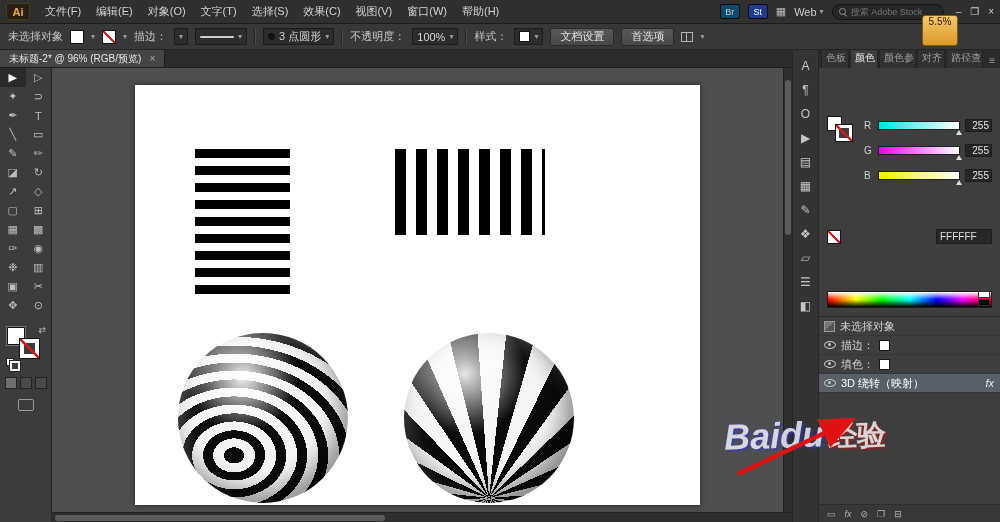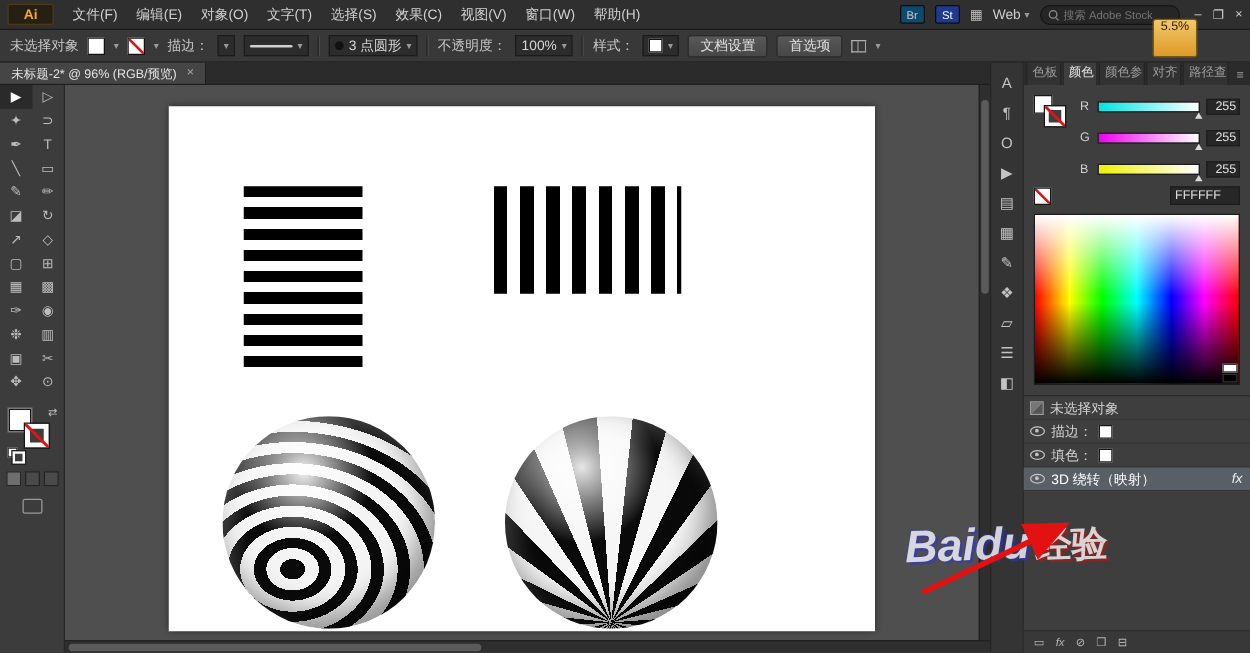--- a/index.html
+++ b/index.html
@@ -2,21 +2,21 @@
 <html><head>
 <meta charset="utf-8">
 <style>
 *{margin:0;padding:0;box-sizing:border-box;}
 html,body{width:1000px;height:522px;overflow:hidden;background:#333;}
 body{font-family:"Liberation Sans",sans-serif;}
 .stage{position:relative;width:1000px;height:522px;background:#333;font-size:11px;color:#cacaca;overflow:hidden;}
 
 
 .menubar{position:absolute;top:0;left:0;width:1000px;height:24px;background:#2f2f2f;border-bottom:1px solid #1b1b1b;display:flex;align-items:center;padding:0 6px;gap:1px;z-index:10;}
-.app-logo{width:37px;height:17px;background:#262014;border:1px solid #4a3b15;color:#f7a928;font-weight:bold;font-size:11px;display:flex;align-items:center;justify-content:center;margin-right:7px;border-radius:2px;flex:0 0 auto;}
+.app-logo{width:24px;height:17px;background:#262014;border:1px solid #4a3b15;color:#f7a928;font-weight:bold;font-size:11px;display:flex;align-items:center;justify-content:center;margin-right:7px;border-radius:2px;flex:0 0 auto;}
 .menu-item{padding:3px 7px;color:#d2d2d2;white-space:nowrap;cursor:default;}
 .mb-right{margin-left:auto;display:flex;align-items:center;gap:8px;}
 .mb-badge{width:20px;height:15px;background:#0c4a6e;border:1px solid #0d0d0d;color:#c9c9c9;font-size:9px;display:flex;align-items:center;justify-content:center;border-radius:2px;}
 .mb-badge.st{background:#1d3a8f;color:#fff;}
 .mb-icon{color:#b9b9b9;font-size:11px;}
 .workspace{display:flex;align-items:center;gap:3px;color:#cfcfcf;}
 .dd{font-size:8px;color:#9a9a9a;}
 .searchbox{display:flex;align-items:center;gap:4px;width:112px;height:16px;background:#262626;border:1px solid #151515;border-radius:8px;padding:0 6px;justify-content:center;}
 .mag{position:relative;width:8px;height:8px;flex:0 0 8px;}
 .mag::before{content:"";position:absolute;left:0;top:0;width:5px;height:5px;border:1px solid #8e8e8e;border-radius:50%;}
@@ -78,21 +78,21 @@
 
 .panel-strip{position:absolute;top:50px;left:792px;width:26px;height:472px;background:#343434;border-left:1px solid #252525;display:flex;flex-direction:column;align-items:center;padding-top:5px;gap:2px;z-index:5;}
 .strip-icon{width:22px;height:22px;display:flex;align-items:center;justify-content:center;color:#c3c3c3;font-size:12px;border-radius:2px;}
 
 
 .panels{position:absolute;top:50px;left:818px;width:182px;height:472px;background:#3e3e3e;border-left:1px solid #262626;display:flex;flex-direction:column;z-index:5;}
 .ptabs{height:18px;background:#2b2b2b;display:flex;align-items:flex-end;padding-left:2px;gap:1px;font-size:10px;flex:0 0 18px;}
 .ptab{padding:2px 4px 3px;color:#9d9d9d;background:#323232;border:1px solid #242424;border-bottom:0;white-space:nowrap;overflow:hidden;}
 .ptab.active{background:#3e3e3e;color:#e8e8e8;}
 .ptab-menu{margin-left:auto;padding:0 5px 2px;color:#9d9d9d;font-size:10px;}
-.panel.color{height:266px;display:flex;flex-direction:column;flex:0 0 266px;}
+.panel.color{height:266px;display:flex;flex-direction:column;flex:0 0 266px;gap:40px;}
 .cp-top{display:flex;gap:7px;padding:8px 8px 0 8px;}
 .fs-ind{position:relative;width:30px;height:30px;flex:0 0 30px;}
 .fs-fill{position:absolute;left:0;top:0;width:15px;height:15px;background:#fff;border:1px solid #161616;}
 .fs-stroke{position:absolute;left:9px;top:9px;width:16px;height:16px;background:#3e3e3e;border:3px solid #fff;outline:1px solid #161616;}
 .fs-stroke::after{content:"";position:absolute;left:-3px;top:-3px;width:16px;height:16px;background:linear-gradient(to top right,transparent 43%,#e01414 47%,#e01414 53%,transparent 57%);}
 .cp-sliders{flex:1;display:flex;flex-direction:column;gap:11px;padding-top:2px;}
 .ch-row{display:flex;align-items:center;gap:5px;height:14px;}
 .ch-label{width:9px;font-size:10px;color:#cfcfcf;flex:0 0 9px;}
 .ch-track{flex:1;height:9px;border:1px solid #1e1e1e;position:relative;}
 .track-r{background:linear-gradient(to right,#00e5e5,#fff);}

